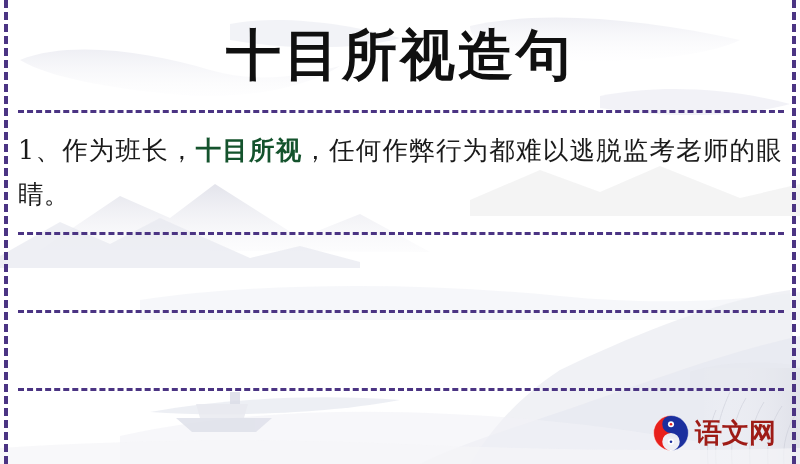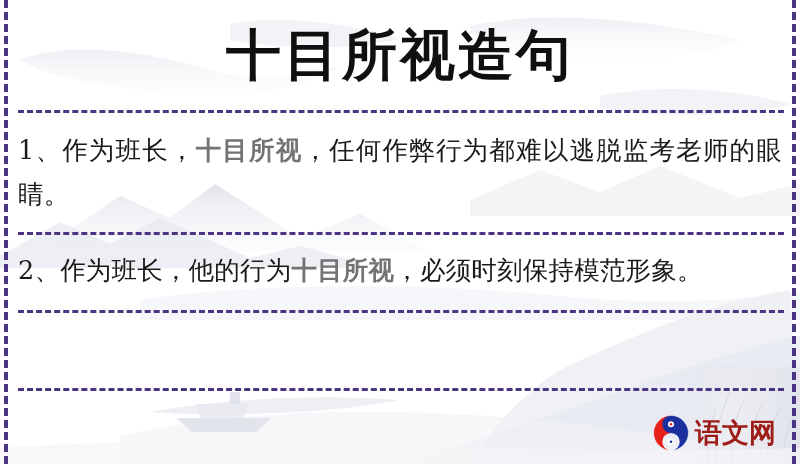--- a/index.html
+++ b/index.html
@@ -77,21 +77,21 @@
     width: 764px;
     font-family: "DejaVu Serif", "Liberation Serif", serif;
     font-size: 25.5px;
     line-height: 44px;
     color: #1a1a1a;
     z-index: 5;
     letter-spacing: 0.2px;
     text-align: justify;
   }
   .sentence .idiom {
-    color: #737373;
+    color: #14532d;
     font-weight: 700;
   }
 
   #sentence-1 { top: 128px; }
   #sentence-2 { top: 248px; }
   #sentence-3 { top: 328px; }
 
   
   #logo {
     position: absolute;
@@ -192,23 +192,20 @@
   <div class="rule" style="top:232px;"></div>
   <div class="rule" style="top:310px;"></div>
   <div class="rule" style="top:388px;"></div>
 
   <div id="title">十目所视造句</div>
 
   <div class="sentence" id="sentence-1">
     <span>1、</span><span>作为班长，</span><span class="idiom">十目所视</span><span>，任何作弊行为都难以逃脱监考老师的眼睛。</span>
   </div>
 
-  <div class="sentence" id="sentence-2">
-    <span>2、</span><span>作为班长，他的行为</span><span class="idiom">十目所视</span><span>，必须时刻保持模范形象。</span>
-  </div>
 
 
   <div id="logo">
     <svg id="logo-mark" viewBox="0 0 100 100">
 
       <path d="M50,4 A46,46 0 0,0 50,96 A23,23 0 0,1 50,50 A23,23 0 0,0 50,4 Z" fill="#e8201c"></path>
 
       <path d="M50,4 A46,46 0 0,1 50,96 A23,23 0 0,0 50,50 A23,23 0 0,1 50,4 Z" fill="#1b2f9e"></path>
 
       <circle cx="50" cy="27" r="8" fill="#ffffff"></circle>

